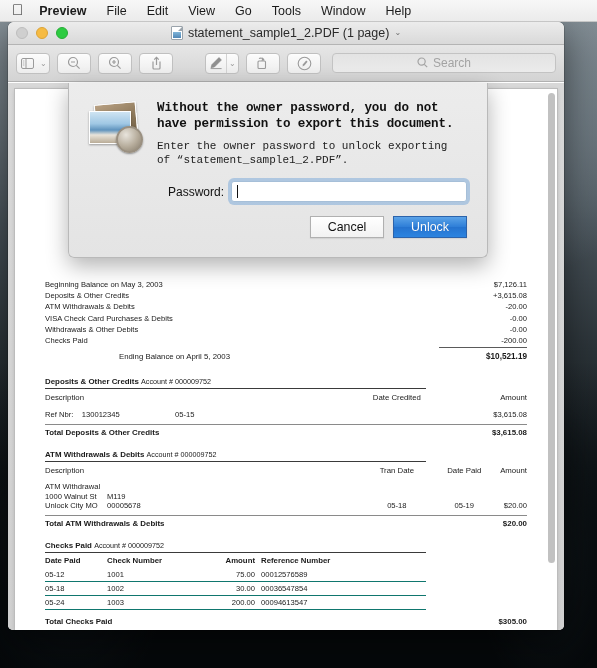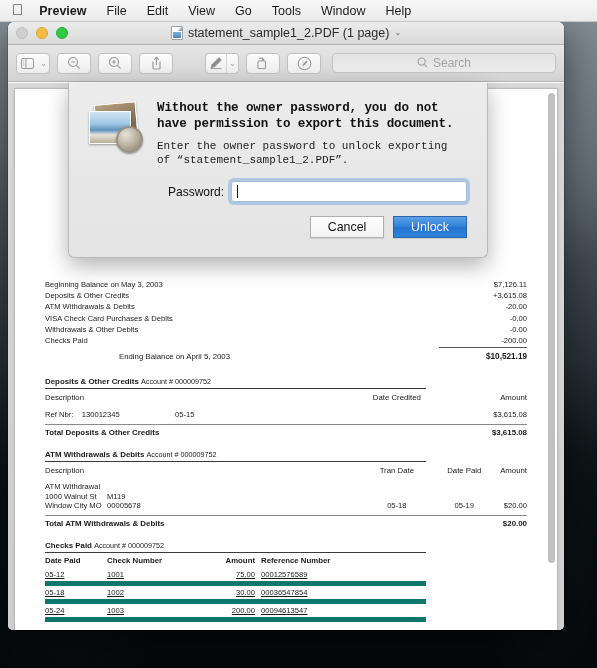--- a/index.html
+++ b/index.html
@@ -214,22 +214,21 @@
   .addr .c2 { display: inline-block; width: 62px; }
 
   
   .chk-table { width: 100%; border-collapse: collapse; }
   .chk-table th {
     text-align: left; font-size: 7.8px; font-weight: bold;
     padding: 0 0 3px 0;
   }
   .chk-table td {
     font-size: 7.6px; padding: 2px 0 2px 0;
-    border-bottom: 5px solid #0f766e;
-    text-decoration: underline;
+    border-bottom: 1px solid #0f766e;
   }
   .chk-table .num { text-align: right; padding-right: 6px; }
   .col-date { width: 62px; }
   .col-num  { width: 92px; }
   .col-amt  { width: 62px; }
 
   
   #sheet {
     position: absolute;
     left: 60px; top: 61px;
@@ -518,21 +517,21 @@
             <span class="c-desc">Description</span>
             <span class="c-ref"></span>
             <span class="c-mid">Tran Date</span>
             <span class="c-mid2">Date Paid</span>
             <span class="c-amt">Amount</span>
           </div>
           <div class="cols">
             <span class="c-desc addr">
               <span>ATM Withdrawal</span><br>
               <span class="c2">1000 Walnut St</span><span>M119</span><br>
-              <span class="c2">Window City MO</span><span>00005678</span>
+              <span class="c2">Unlock City MO</span><span>00005678</span>
             </span>
             <span class="c-ref"></span>
             <span class="c-mid" style="align-self:flex-end">05-18</span>
             <span class="c-mid2" style="align-self:flex-end">05-19</span>
             <span class="c-amt" style="align-self:flex-end">$20.00</span>
           </div>
           <div class="rule-thin-full"></div>
           <div class="total">
             <span>Total ATM Withdrawals &amp; Debits</span>
             <span>$20.00</span>

